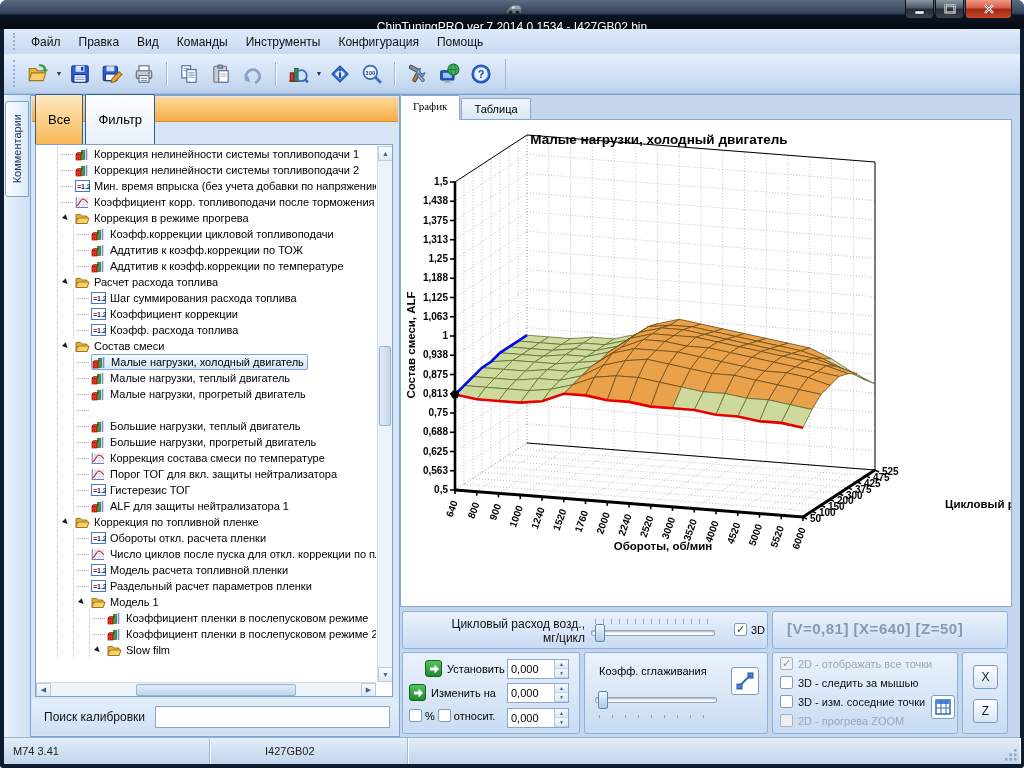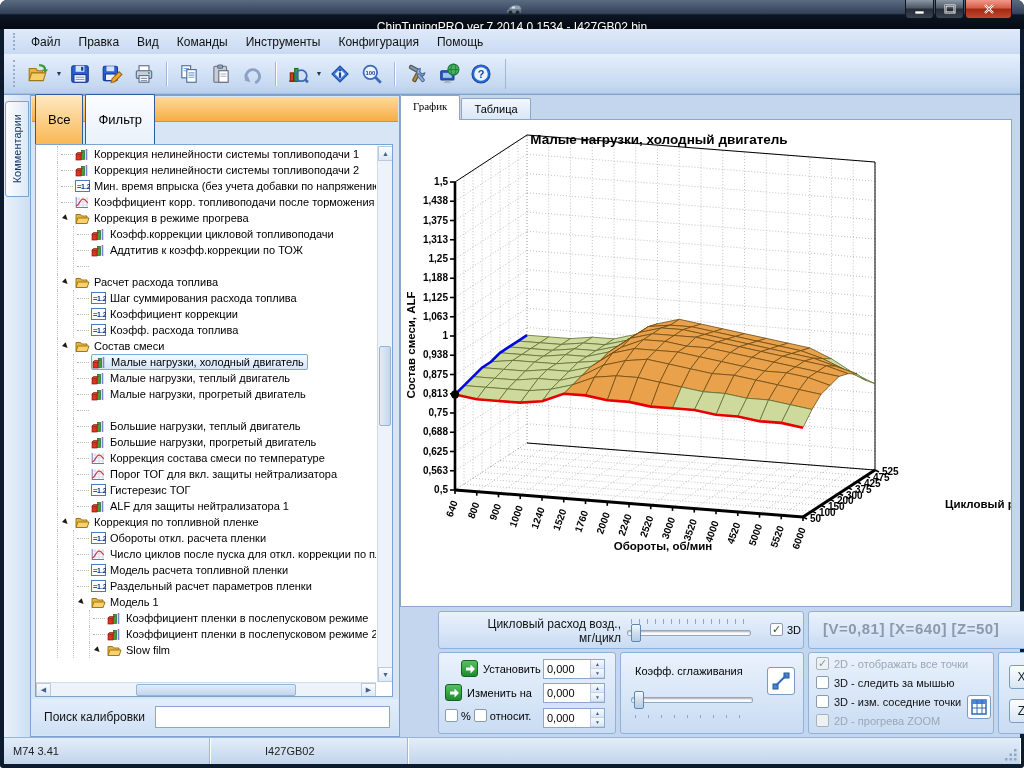--- a/index.html
+++ b/index.html
@@ -64,21 +64,21 @@
   
   .main-tabs{position:absolute;left:400px;top:95px;height:25px;display:flex;align-items:flex-end;}
   .m-tab{font-size:11px;padding:4px 12px;border:1px solid #8aa8cc;border-bottom:none;border-radius:2px 2px 0 0;margin-right:1px;}
   .m-tab.active{background:#fff;position:relative;z-index:3;height:25px;font-family:Liberation Serif, serif;}
   .m-tab.idle{background:linear-gradient(#f2f7fd,#d9e6f5);height:22px;}
   .chart-page{position:absolute;left:400px;top:119px;width:612px;height:488px;background:#fff;border:1px solid #8aa8cc;z-index:2;}
   .chart-page svg{display:block;}
   svg text.tick{font:bold 10px "Liberation Sans","DejaVu Sans",sans-serif;fill:#000;}
   svg text.ctitle{font:bold 13.5px "Liberation Sans","DejaVu Sans",sans-serif;fill:#000;}
   svg text.alabel{font:bold 11.5px "Liberation Sans","DejaVu Sans",sans-serif;fill:#000;}
-  .panelbox{position:absolute;background:linear-gradient(#eaf2fc,#c9dcf3);border:1px solid #8fb1da;border-radius:3px;margin-left:36px;}
+  .panelbox{position:absolute;background:linear-gradient(#eaf2fc,#c9dcf3);border:1px solid #8fb1da;border-radius:3px;}
   
   .air-label{position:absolute;left:6px;top:5px;width:176px;font-size:12px;color:#111;text-align:right;line-height:14px;}
   .ruler{position:absolute;left:192px;top:7px;width:118px;height:5px;background:repeating-linear-gradient(90deg,#8fa7c4 0 1px,transparent 1px 8px);}
   .sl-track{position:absolute;left:188px;top:18px;width:124px;height:6px;background:#fff;border:1px solid #93a8c0;border-radius:2px;box-shadow:inset 0 1px 2px #aab;}
   .sl-thumb{position:absolute;left:192px;top:12px;width:10px;height:18px;background:linear-gradient(#f4f9fe,#cfe0f2 45%,#b5cde8);border:1px solid #5f86ad;border-radius:2px;}
   .cb{width:13px;height:13px;background:#fff;border:1px solid #8a9ab0;border-radius:2px;font-size:11px;line-height:11px;text-align:center;color:#1c5c2e;flex:none;}
   .cb.checked::after{content:"\2713";}
   .cb.gray{background:#eef1f4;border-color:#a8b2bc;color:#8a949e;}
   .cb3d{position:absolute;left:331px;top:11px;display:flex;align-items:center;gap:4px;font-size:11px;}
   .readout{position:absolute;left:14px;top:8px;font-size:15px;font-weight:bold;color:#8a99ad;letter-spacing:.5px;}
@@ -418,20 +418,31 @@
                 </svg>
               </span>
               <span class="tlabel">Аддтитив к коэфф.коррекции по ТОЖ</span>
             </span>
           </div>
           <div class="trow">
             <span class="spine" style="left:8px"></span>
             <span class="spine" style="left:24px"></span>
             <span class="slot" style="margin-left:26px">
               <span class="stub"></span>
+            </span>
+            <span class="selwrap">
+              <span class="ticon">
+                <svg width="14" height="13" viewBox="0 0 14 13">
+                  <line x1="11.5" y1="1" x2="11.5" y2="12" stroke="#7a86d8" stroke-width="1.6"></line>
+                  <rect x="6.5" y="2.5" width="3" height="9" fill="#3aa040" stroke="#1a6a20" stroke-width=".7"></rect>
+                  <rect x="1" y="6" width="5" height="6" fill="#e03020" stroke="#8a1a0a" stroke-width=".7"></rect>
+                  <path d="M1 6 l1.5-1.5 h5 L6 6z" fill="#f06050" stroke="#8a1a0a" stroke-width=".7"></path>
+                </svg>
+              </span>
+              <span class="tlabel">Аддтитив к коэфф.коррекции по температуре</span>
             </span>
           </div>
           <div class="trow">
             <span class="spine" style="left:8px"></span>
             <span class="slot" style="margin-left:10px">
               <span class="exp">▶</span>
             </span>
             <span class="selwrap">
               <span class="ticon">
                 <svg width="15" height="13" viewBox="0 0 15 13">

